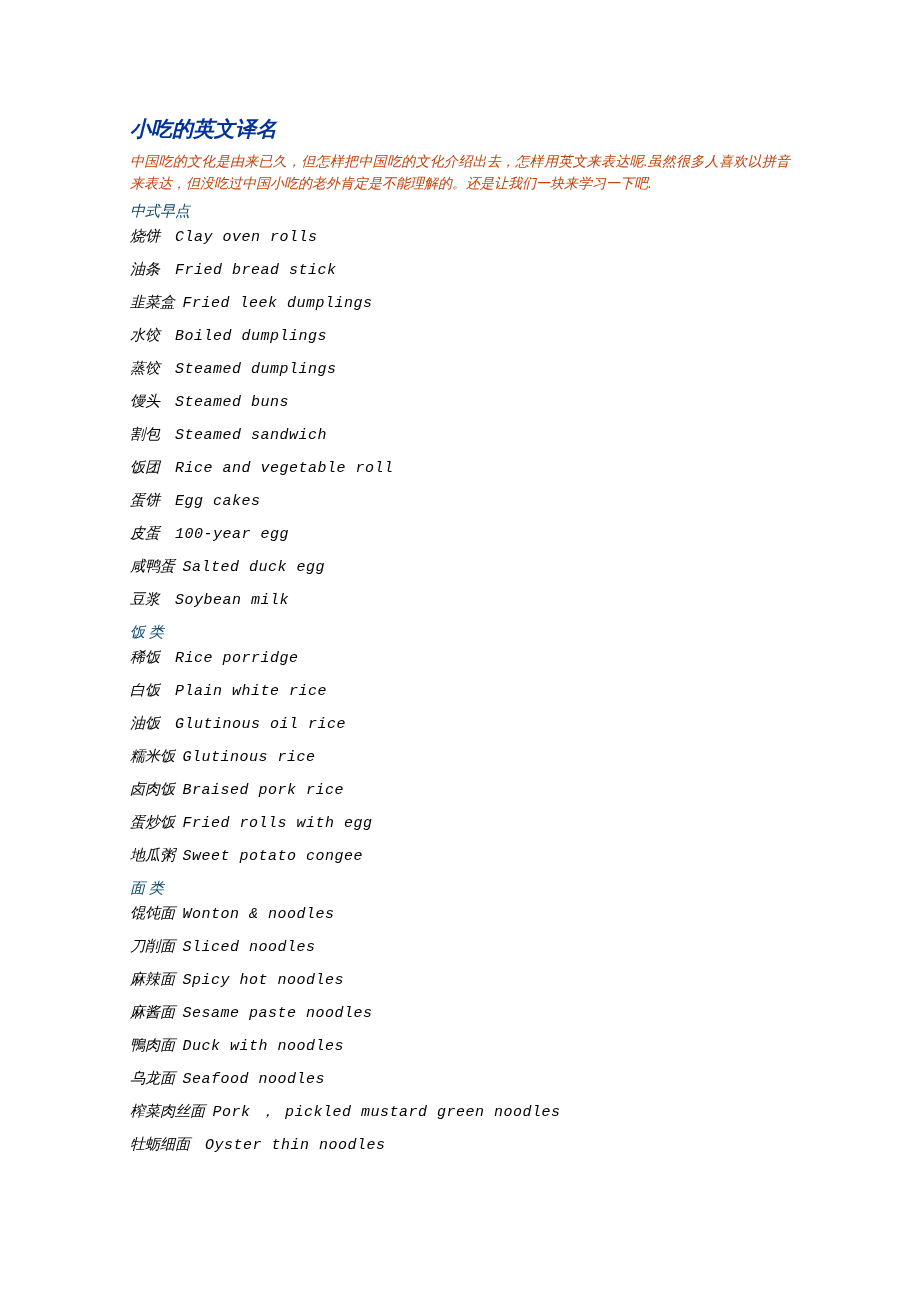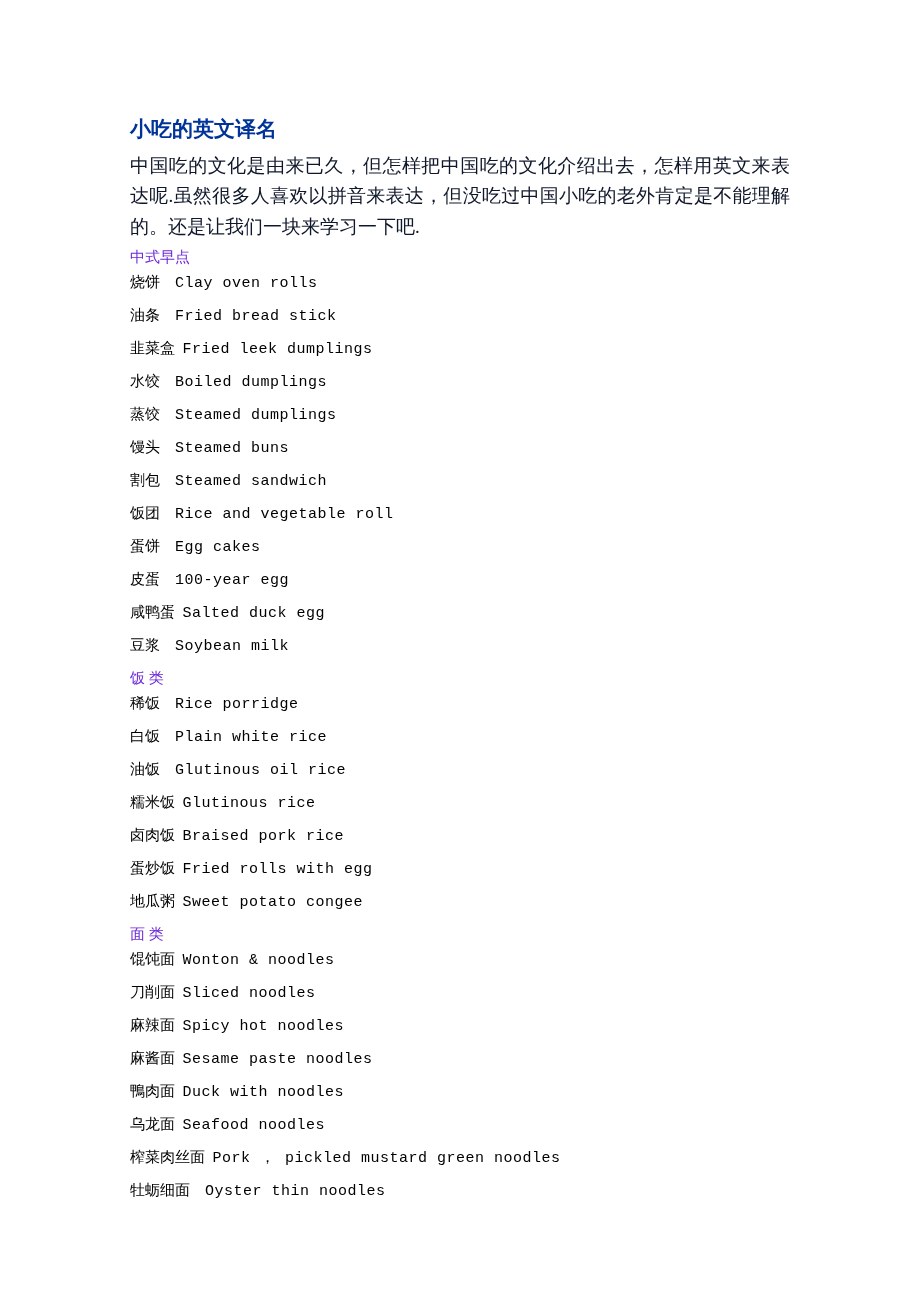--- a/index.html
+++ b/index.html
@@ -7,37 +7,38 @@
     background: #ffffff;
     font-family: "SimSun", "Microsoft YaHei", serif;
     font-size: 16px;
     color: #000;
   }
   .page {
     width: 920px;
     min-height: 1302px;
     box-sizing: border-box;
     padding: 115px 130px 48px 130px;
+    font-style: italic;
   }
   .title {
     color: #003399;
     font-family: "Microsoft YaHei", "SimHei", sans-serif;
     font-weight: bold;
     font-size: 21px;
     margin: 0 0 8px 0;
   }
   .intro {
-    color: #0f172a;
-    font-size: 19px;
+    color: #c2410c;
+    font-size: 14px;
     line-height: 1.6;
     margin: 8px 0 6px 0;
     text-align: justify;
   }
   .section-h {
-    color: #6d28d9;
+    color: #0c4a6e;
     font-size: 15px;
     margin: 6px 0 6px 0;
   }
   .item {
     font-size: 15px;
     line-height: 1.2;
     margin: 0 0 13px 0;
     font-family: "SimSun", "NSimSun", serif;
   }
   .item .zh {

